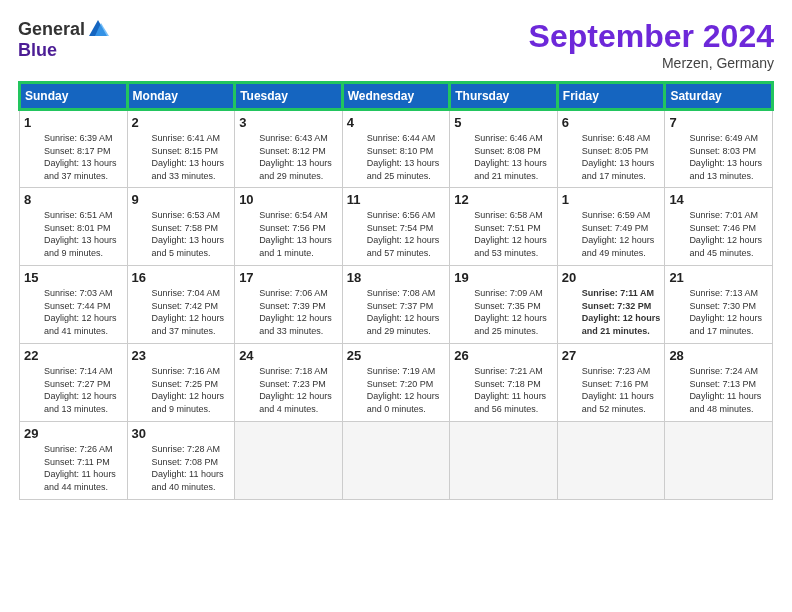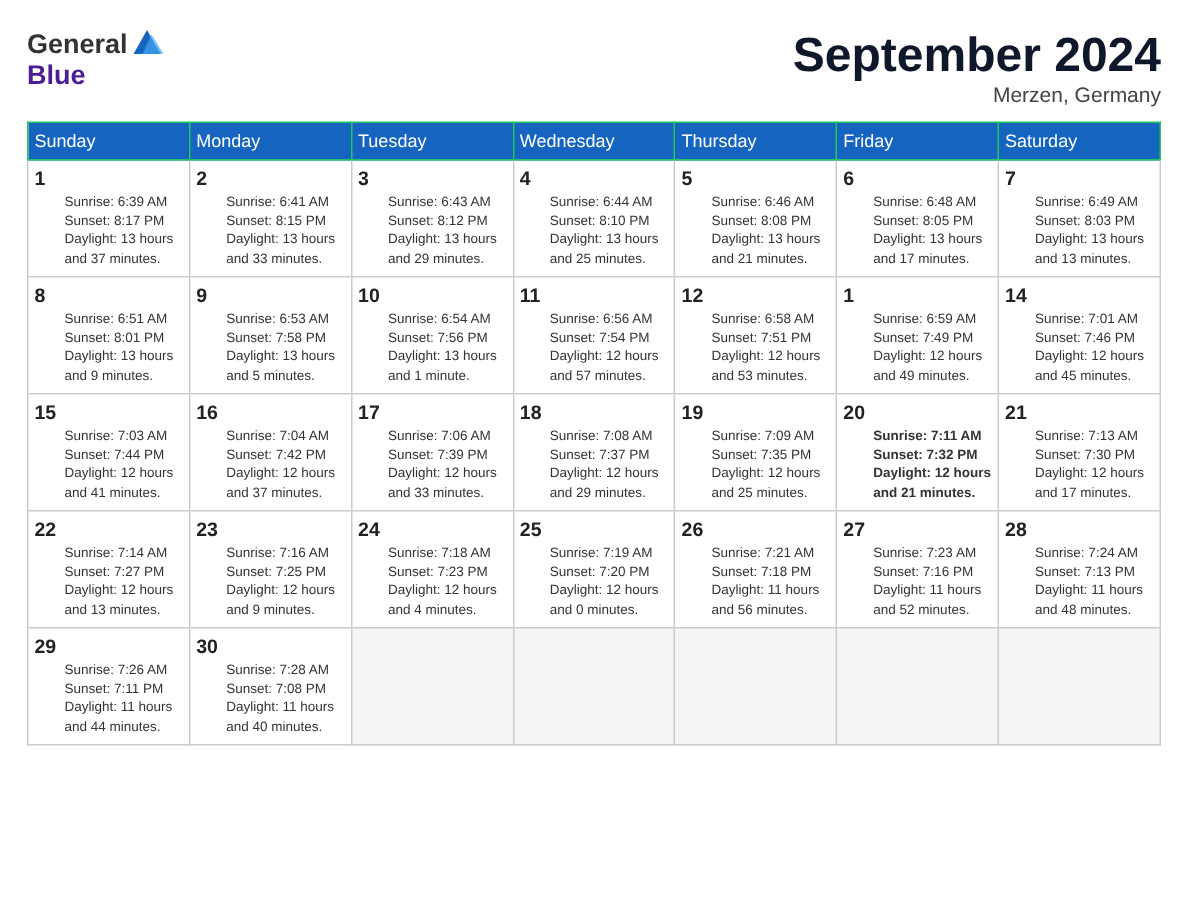--- a/index.html
+++ b/index.html
@@ -31,39 +31,39 @@
       width: 22px;
       height: 22px;
       margin-left: 2px;
     }
     .title-block {
       text-align: right;
     }
     .month-title {
       font-size: 32px;
       font-weight: bold;
-      color: #0f172a;
+      color: #6d28d9;
     }
     .location {
       font-size: 14px;
       color: #444;
     }
     table {
       width: 100%;
       border-collapse: collapse;
       table-layout: fixed;
     }
     th {
       background: #1565c0;
       color: #fff;
       font-size: 12px;
-      font-weight: normal;
+      font-weight: bold;
       padding: 5px 4px;
       text-align: left;
-      border: 1px solid #22c55e;
+      border: 3px solid #22c55e;
     }
     td {
       border: 1px solid #ccc;
       vertical-align: top;
       padding: 4px 4px 4px 4px;
       font-size: 9.5px;
       color: #222;
       height: 78px;
     }
     td.empty {

